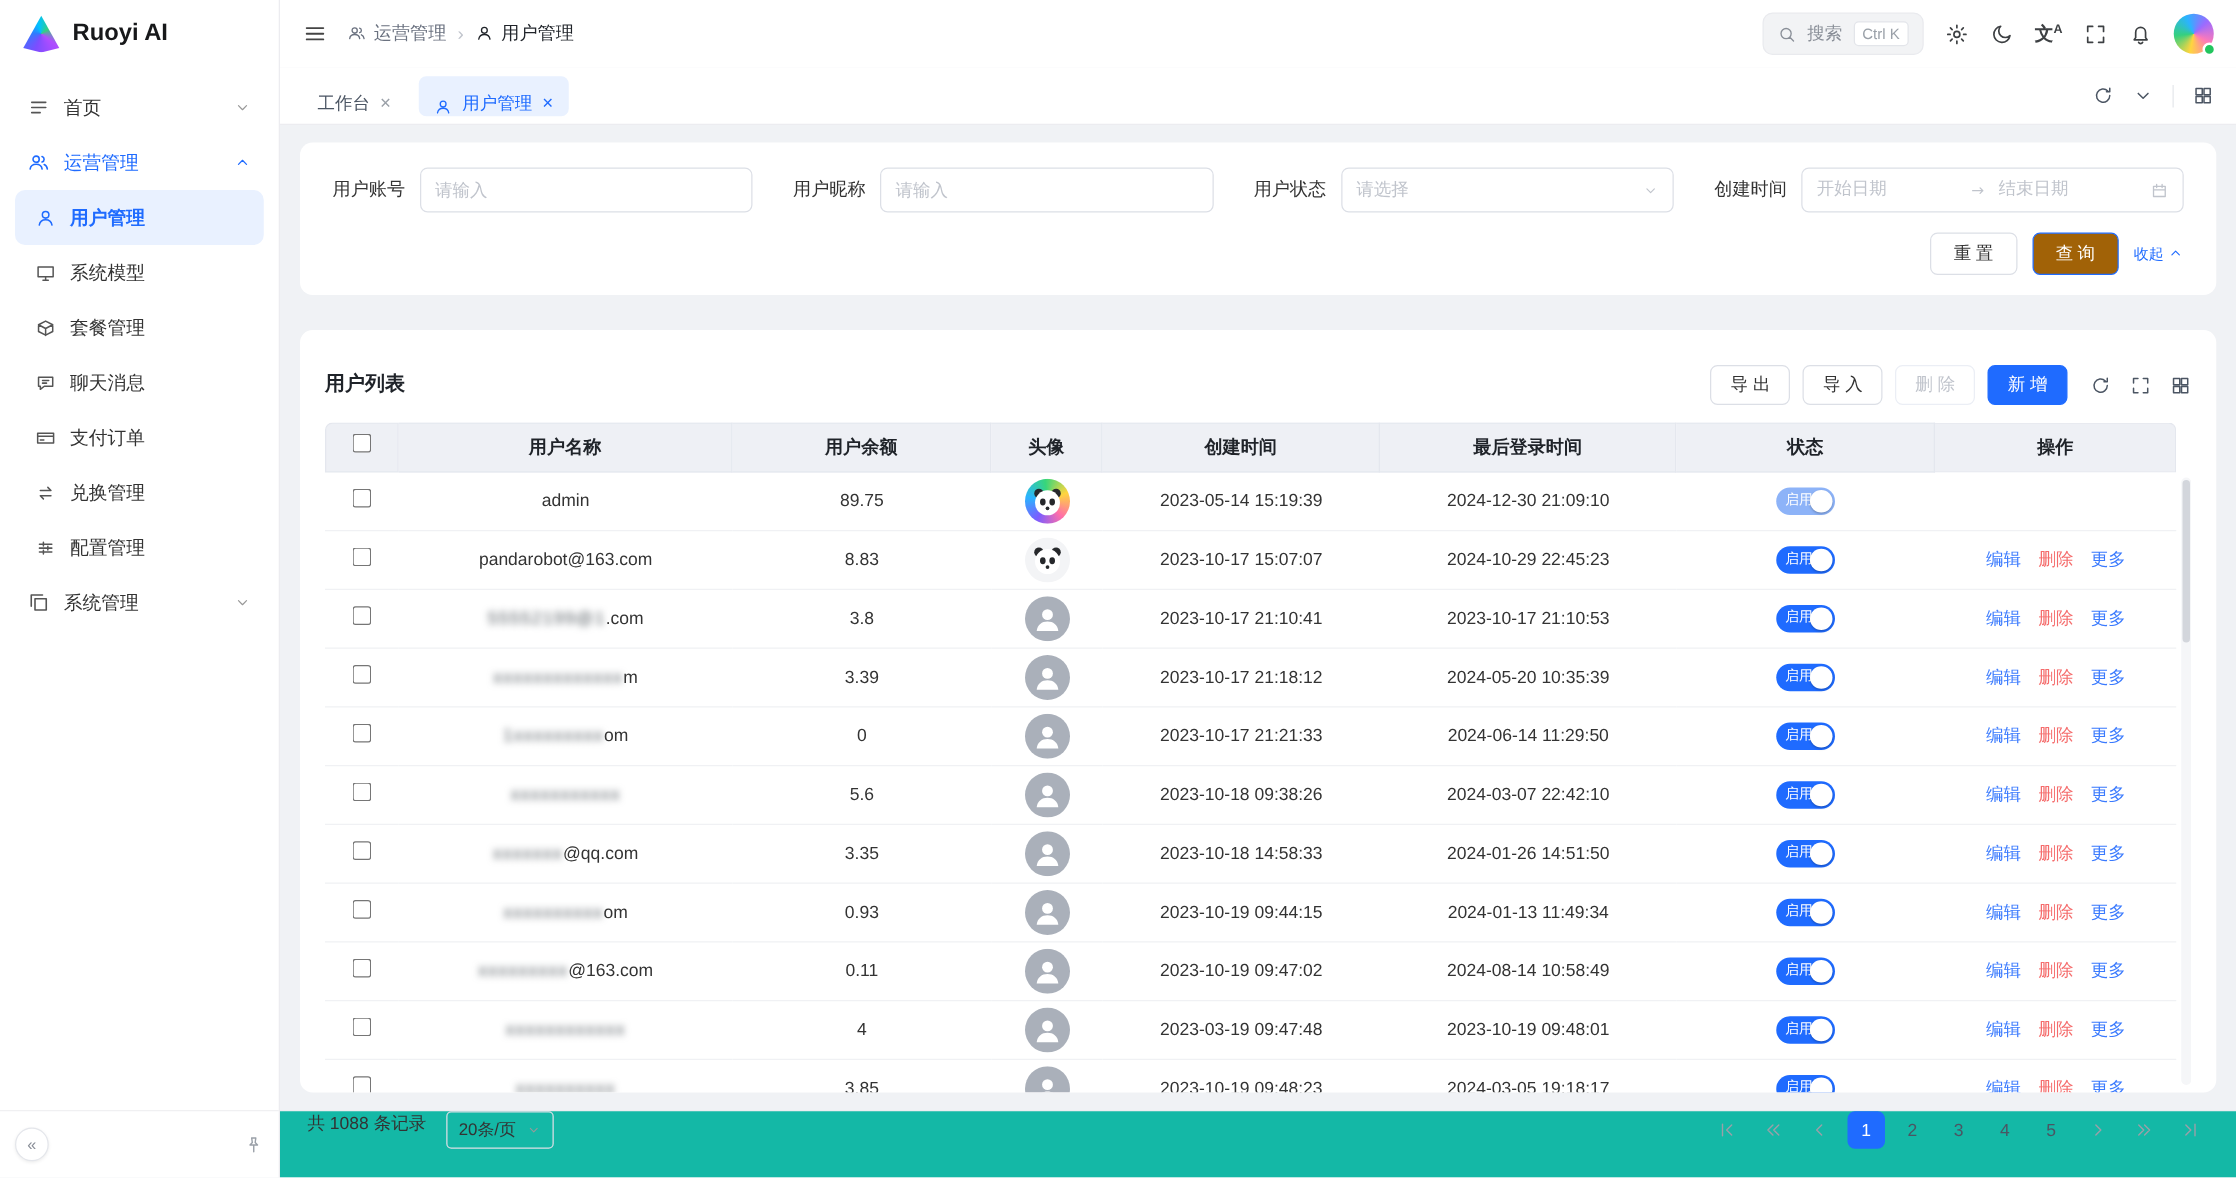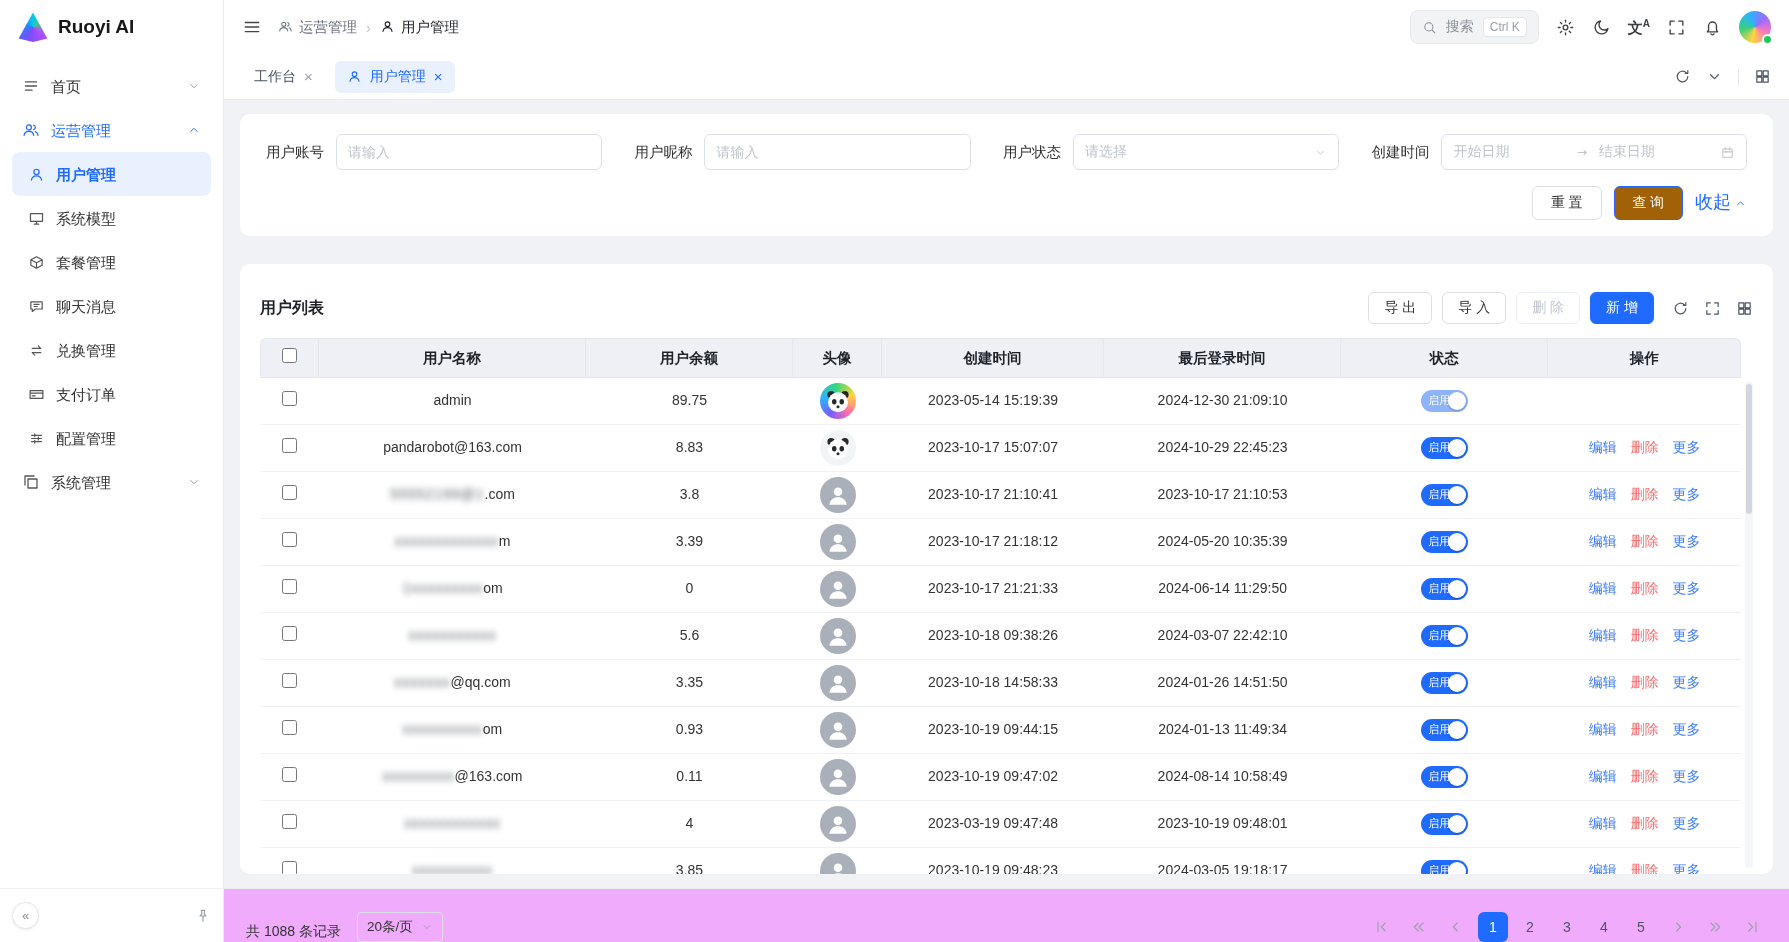--- a/index.html
+++ b/index.html
@@ -43,21 +43,21 @@
   .search-pill{display:flex;align-items:center;gap:9px;background:#f2f3f5;border:1px solid #e9eaee;border-radius:8px;height:34px;padding:0 11px;color:#8a8f98;font-size:14px;cursor:pointer}
   .search-pill .ic{width:15px;height:15px}
   .kbd{background:#fff;border:1px solid #e3e5ea;border-radius:4px;font-size:12px;padding:1px 6px;color:#9aa0a8}
   .hicon{width:19px;height:19px;color:#3d4043;cursor:pointer}
   .lang{font-size:15px;font-weight:700;color:#3d4043;cursor:pointer}
   .lang small{font-size:10px;vertical-align:top}
   .h-avatar{width:32px;height:32px;border-radius:50%;background:conic-gradient(from 120deg,#ff7ab8,#ffd53e,#35d07f,#2bb3ff,#9b6bff,#ff7ab8);position:relative;cursor:pointer}
   .h-avatar .dot{position:absolute;right:-2px;bottom:-2px;width:11px;height:11px;border-radius:50%;background:#22c55e;border:2px solid #fff}
 
   .tabbar{height:46px;background:#fff;border-bottom:1px solid #ececf0;display:flex;align-items:center;gap:10px;padding:0 18px}
-  .tab{height:32px;display:flex;align-items:center;gap:8px;padding:0 12px;border-radius:6px;color:#4b5563;font-size:14px;cursor:pointer}
+  .tab{height:32px;display:flex;align-items:flex-end;gap:8px;padding:0 12px;border-radius:6px;color:#4b5563;font-size:14px;cursor:pointer}
   .tab .tclose{color:#9aa0a8;font-size:15px;cursor:pointer}
   .tab.active{background:#e9f1ff;color:#1f6bff}
   .tab.active .tclose{color:#1f6bff}
   .tab .ic{width:15px;height:15px}
   .tab-right{margin-left:auto;display:flex;align-items:center;gap:15px;color:#4b5563}
   .tab-right .ic{width:17px;height:17px;cursor:pointer}
   .tr-divider{width:1px;height:18px;background:#e5e7eb}
 
   main{flex:1;padding:14px 16px;display:flex;flex-direction:column;gap:28px;overflow:hidden}
   .card{background:#fff;border-radius:10px}
@@ -71,21 +71,21 @@
   .f-input::placeholder{color:#c0c4cc}
   .f-select{flex:1;height:36px;border:1px solid #dcdfe6;border-radius:6px;padding:0 11px;display:flex;align-items:center;justify-content:space-between;color:#c0c4cc;font-size:14px;cursor:pointer;min-width:0}
   .f-select .chev{width:13px;height:13px}
   .f-date{flex:1;height:36px;border:1px solid #dcdfe6;border-radius:6px;padding:0 11px;display:flex;align-items:center;gap:9px;min-width:0}
   .f-date input{border:none;outline:none;flex:1;width:0;font-size:14px;color:#333;font-family:Liberation Mono, monospace}
   .f-date input::placeholder{color:#c0c4cc}
   .f-date .ic{width:15px;height:15px;color:#c0c4cc;flex:none}
   .f-actions{display:flex;justify-content:flex-end;align-items:center;gap:12px;margin-top:16px}
   .btn{height:34px;padding:0 18px;border-radius:6px;border:1px solid #dcdfe6;background:#fff;color:#333;font-size:14px;cursor:pointer;font-family:Liberation Serif, serif}
   .btn.primary{background:#a16207;border-color:#1f6bff;color:#fff}
-  .collapse-link{display:flex;align-items:center;gap:3px;color:#1f6bff;font-size:18px;cursor:pointer}
+  .collapse-link{display:flex;align-items:center;gap:3px;color:#1f6bff;font-size:12px;cursor:pointer}
   .collapse-link .ic{width:13px;height:13px}
 
   
   .table-card{flex:1;display:flex;flex-direction:column;overflow:hidden;padding:28px 20px 0;position:relative}
   .t-head{display:flex;align-items:center;margin-bottom:14px}
   .t-title{font-size:16px;font-weight:700;color:#1f2329}
   .toolbar{margin-left:auto;display:flex;align-items:center;gap:10px}
   .tbtn{height:32px;padding:0 15px;border-radius:6px;border:1px solid #dcdfe6;background:#fff;color:#333;font-size:14px;cursor:pointer;font-family:inherit}
   .tbtn.disabled{color:#c0c4cc;border-color:#ebeef5;cursor:not-allowed}
   .tbtn.primary{background:#1f6bff;border-color:#1f6bff;color:#fff}
@@ -113,21 +113,21 @@
   .tg-label{color:#fff;font-size:11px;margin-left:7px}
   .knob{position:absolute;right:2px;top:2px;width:18px;height:18px;border-radius:50%;background:#fff;box-shadow:0 1px 2px rgba(0,0,0,.25)}
   .toggle.muted{background:#8db3f8}
   .ops a{color:#3a7afe;margin:0 5px;cursor:pointer;text-decoration:none;font-size:14px}
   .ops a.danger{color:#f56c6c}
   .ops.none a{visibility:hidden}
 
   .vscroll{position:absolute;top:44px;right:0;bottom:6px;width:8px;background:#f5f6f8;border-radius:4px}
   .vthumb{position:absolute;top:2px;left:1px;width:6px;height:130px;border-radius:3px;background:#d3d6dc;cursor:pointer}
 
-  footer{height:54px;background:#f0abfc;border-top:1px solid #ececf0;display:flex;align-items:flex-end;gap:16px;padding:0 22px}
+  footer{height:54px;background:#14b8a6;border-top:1px solid #ececf0;display:flex;align-items:flex-start;gap:16px;padding:0 22px}
   .total{font-size:14px}
   .psize{height:30px;border:1px solid #dcdfe6;border-radius:4px;display:flex;align-items:center;gap:8px;padding:0 9px;font-size:13.5px;cursor:pointer}
   .psize .ic{width:12px;height:12px;color:#999}
   .pager{margin-left:auto;display:flex;align-items:center;gap:7px}
   .pbtn{width:30px;height:30px;border:none;background:transparent;color:#9aa0a8;display:flex;align-items:center;justify-content:center;cursor:pointer;border-radius:6px}
   .pbtn .ic{width:16px;height:16px}
   .pg{min-width:30px;height:30px;border:none;background:transparent;border-radius:6px;color:#4b5563;font-size:14px;cursor:pointer;font-family:inherit}
   .pg.active{background:#1f6bff;color:#fff}
 </style>
 </head>
@@ -177,29 +177,29 @@
     <span class="sub-label">套餐管理</span>
   </div>
         <div class="sub-item">
     <svg class="ic" viewBox="0 0 24 24">
             <path d="M4 5.5h16v10h-9.5L6 19v-3.5H4zM8.5 9h7M8.5 12h4.5"></path>
           </svg>
     <span class="sub-label">聊天消息</span>
   </div>
         <div class="sub-item">
     <svg class="ic" viewBox="0 0 24 24">
-            <path d="M6 9h12l-3.5-3.5M18 15H6l3.5 3.5"></path>
-          </svg>
-    <span class="sub-label">兑换管理</span>
+            <path d="M3 6.5h18v11H3zM3 10h18M6 14h4"></path>
+          </svg>
+    <span class="sub-label">支付订单</span>
   </div>
         <div class="sub-item">
     <svg class="ic" viewBox="0 0 24 24">
-            <path d="M3 6.5h18v11H3zM3 10h18M6 14h4"></path>
-          </svg>
-    <span class="sub-label">支付订单</span>
+            <path d="M6 9h12l-3.5-3.5M18 15H6l3.5 3.5"></path>
+          </svg>
+    <span class="sub-label">兑换管理</span>
   </div>
         <div class="sub-item">
     <svg class="ic" viewBox="0 0 24 24">
             <path d="M5 7.5h14M5 12h14M5 16.5h14M9.5 5.5v4M14.5 10v4M9.5 14.5v4"></path>
           </svg>
     <span class="sub-label">配置管理</span>
   </div>
       </div>
     <div class="menu-item">
       <svg class="ic" viewBox="0 0 24 24">

